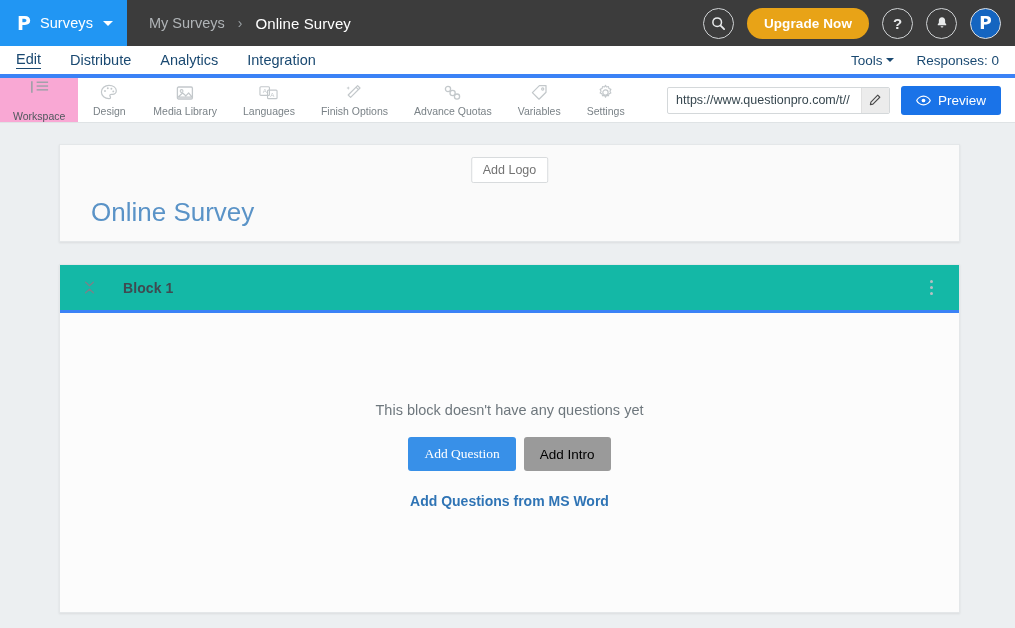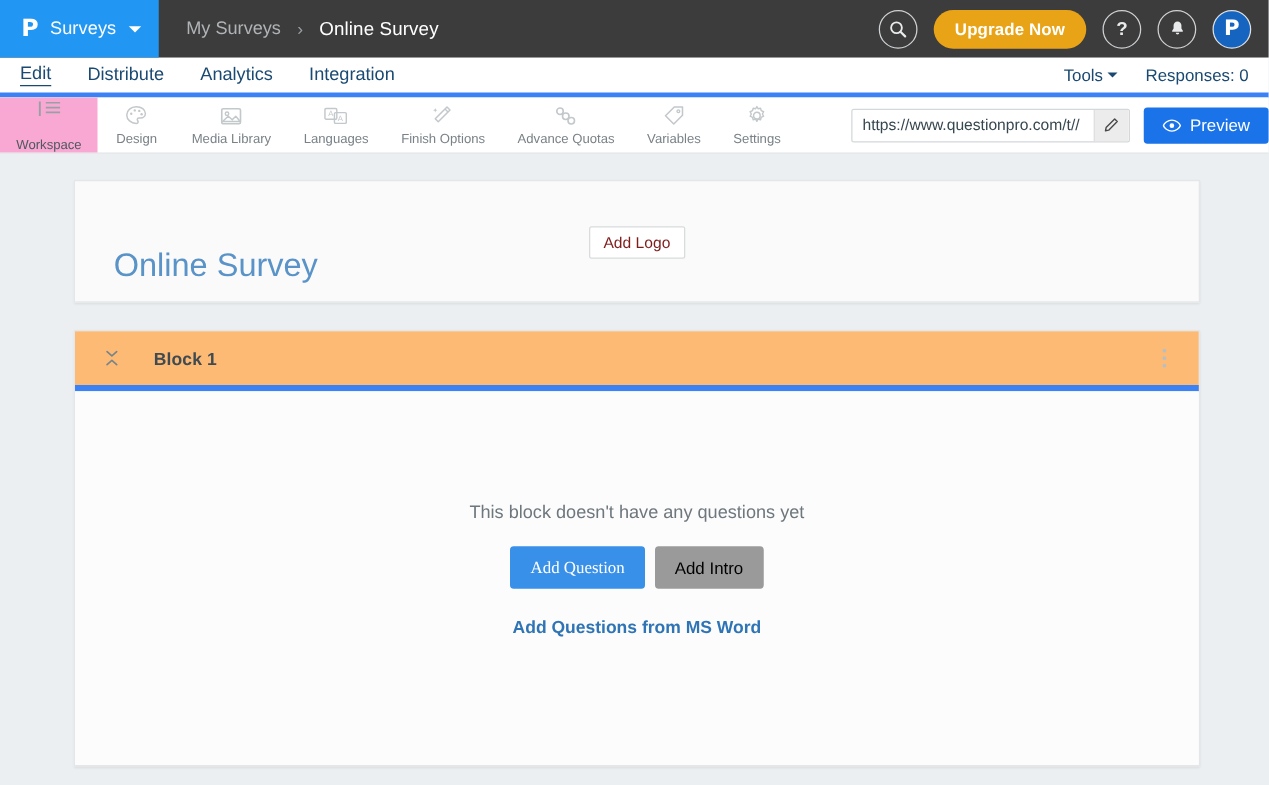--- a/index.html
+++ b/index.html
@@ -225,20 +225,21 @@
     color: #7a8287;
     white-space: nowrap;
   }
 
   .tool.active .tool-label { color: #4f585d; }
 
   .toolbar-right {
     display: flex;
     align-items: center;
     gap: 11px;
+    padding-right: 14px;
   }
 
   .url-box {
     display: flex;
     align-items: stretch;
     border: 1px solid #d4d8da;
     background: #ffffff;
     border-radius: 2px;
     height: 27px;
     overflow: hidden;
@@ -301,46 +302,45 @@
 
   .add-logo-btn {
     position: absolute;
     left: 50%;
     transform: translateX(-50%);
     top: 12px;
     background: #ffffff;
     border: 1px solid #d8dbdd;
     border-radius: 2px;
     font-size: 12.5px;
-    color: #7f1d1d;
+    color: #737373;
     padding: 5px 11px;
     cursor: pointer;
     font-family: "Liberation Sans", sans-serif;
-    margin-top: 24px;
   }
 
   .survey-title {
     position: absolute;
     left: 31px;
     top: 52px;
     font-size: 26px;
     color: #5a93c7;
     font-weight: normal;
   }
 
   
   .block-card { }
 
   .block-head {
     height: 48px;
     display: flex;
     align-items: center;
     padding: 0 22px 0 21px;
-    border-bottom: 5px solid #3b82f6;
-    background: #fdba74;
+    border-bottom: 3px solid #3b82f6;
+    background: #14b8a6;
   }
 
   .collapse-icon {
     width: 16px;
     display: flex;
     flex-direction: column;
     align-items: center;
     gap: 1px;
     color: #78838a;
     cursor: pointer;

